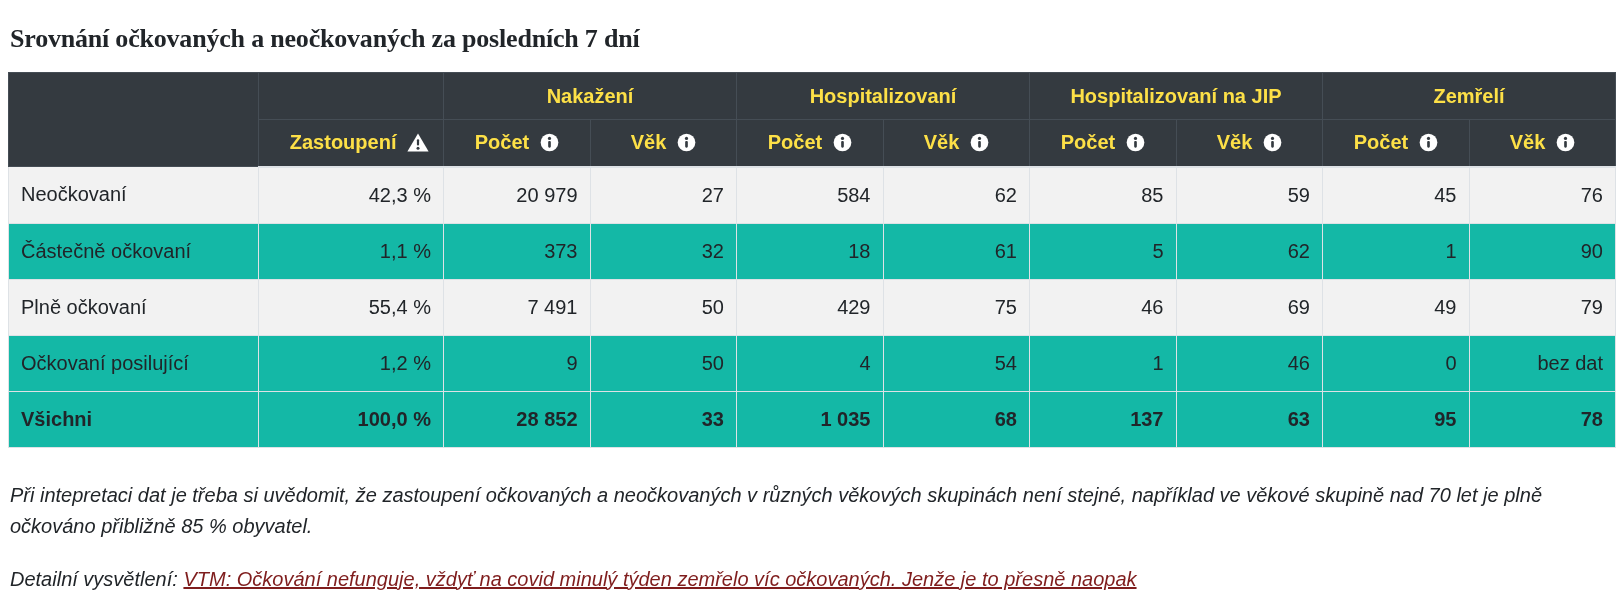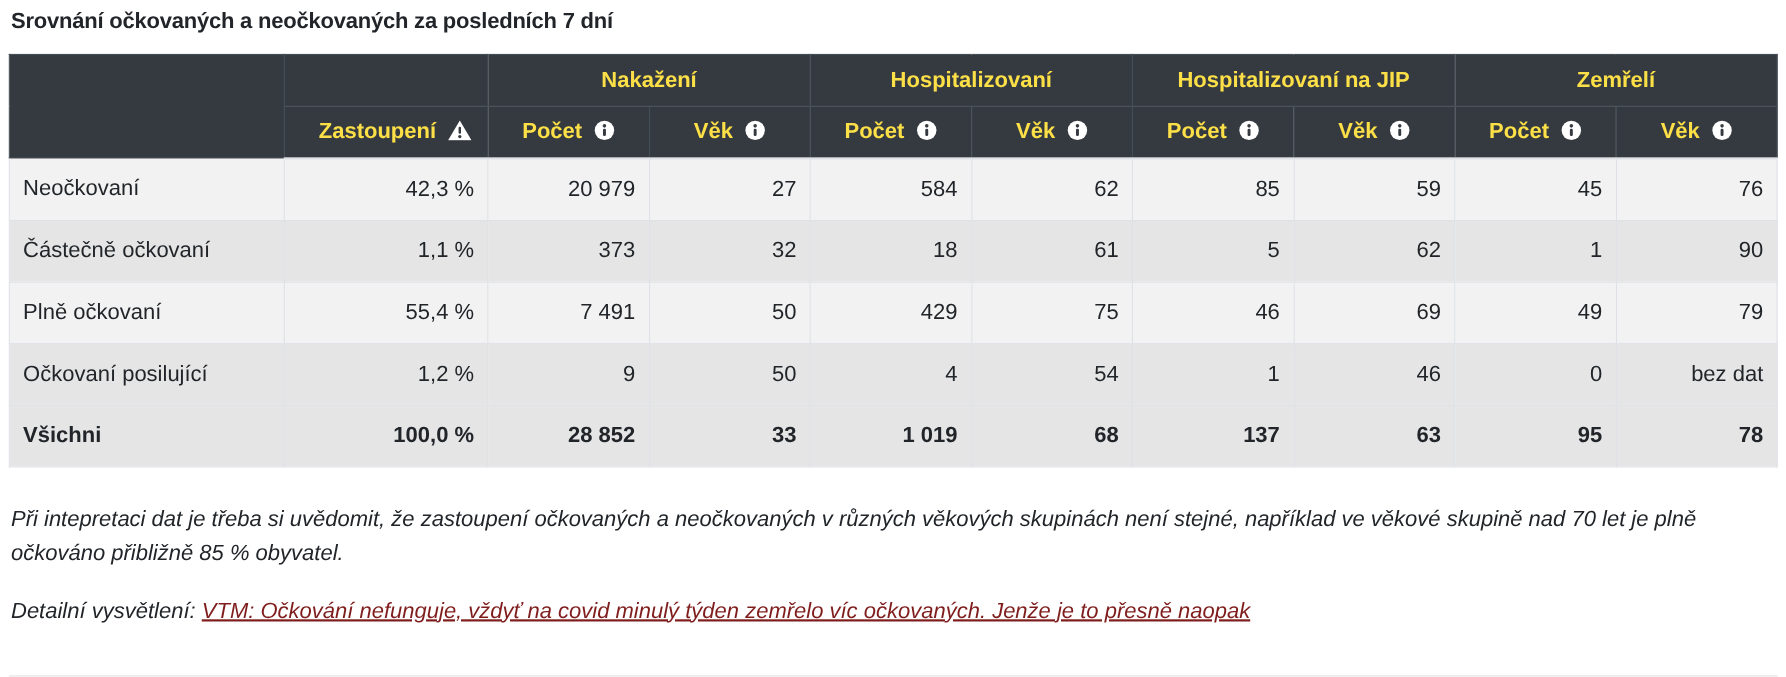--- a/index.html
+++ b/index.html
@@ -7,24 +7,25 @@
     margin: 0; padding: 0;
     width: 1624px; height: 615px;
     background: #fff;
     color: #212529;
     font-family: "Liberation Sans", "DejaVu Sans", sans-serif;
     overflow: hidden;
   }
   .container { padding: 8px; }
 
   .page-title {
-    font-size: 20px;
+    font-size: 26px;
     font-weight: 600;
-    margin: 0 0 18px 2px;
+    margin: 16px 0 18px 2px;
     letter-spacing: -0.2px;
+    font-family: Liberation Serif, serif;
   }
 
   table.compare {
     border-collapse: collapse;
     table-layout: fixed;
     width: 1608px;
     font-size: 20px;
   }
   table.compare col.c-label { width: 250px; }
   table.compare col.c-share { width: 185px; }
@@ -45,21 +46,21 @@
   .icon-svg { vertical-align: -3px; margin-left: 5px; }
 
   tbody td {
     border: 1px solid #dee2e6;
     height: 51px;
     padding: 16px 12px;
     vertical-align: middle;
     background-clip: padding-box;
   }
   tbody td.num { text-align: right; }
-  tbody tr { background: #e5e5e5; }
+  tbody tr { background: #14b8a6; }
   tbody tr.striped { background: #f2f2f2; }
   tbody tr.total td { font-weight: 700; }
 
   .note {
     font-style: italic;
     font-size: 20px;
     line-height: 31px;
     margin: 32px 2px 0 2px;
     max-width: 1606px;
   }
@@ -231,21 +232,21 @@
           <td class="num">1</td>
           <td class="num">46</td>
           <td class="num">0</td>
           <td class="num">bez dat</td>
         </tr>
         <tr class="total">
           <td>Všichni</td>
           <td class="num">100,0 %</td>
           <td class="num">28 852</td>
           <td class="num">33</td>
-          <td class="num">1 019</td>
+          <td class="num">1 035</td>
           <td class="num">68</td>
           <td class="num">137</td>
           <td class="num">63</td>
           <td class="num">95</td>
           <td class="num">78</td>
         </tr>
       </tbody>
   </table>
 
   <p class="note">Při intepretaci dat je třeba si uvědomit, že zastoupení očkovaných a neočkovaných v různých věkových skupinách není stejné, například ve věkové skupině nad 70 let je plně očkováno přibližně 85 % obyvatel.</p>

